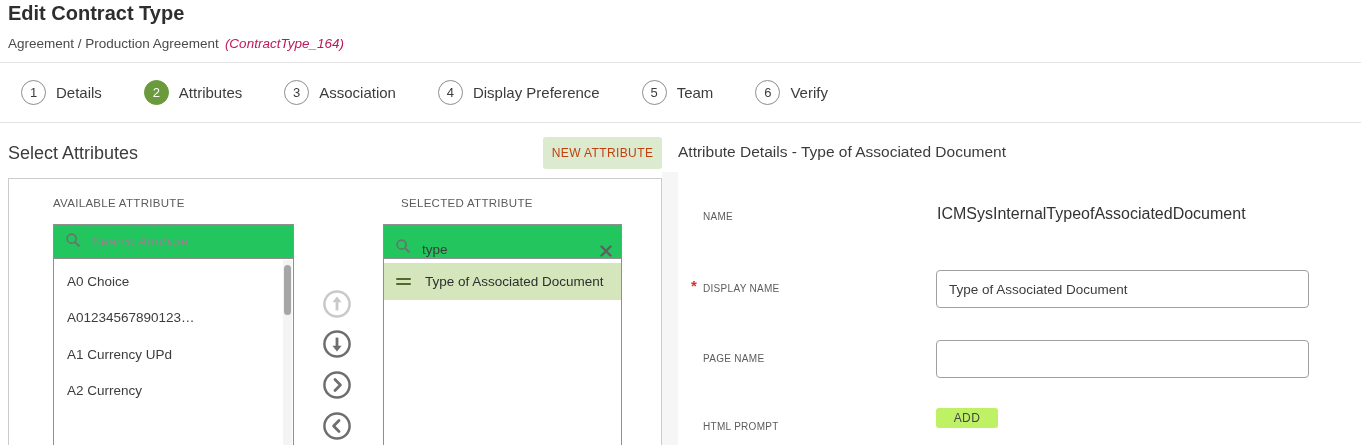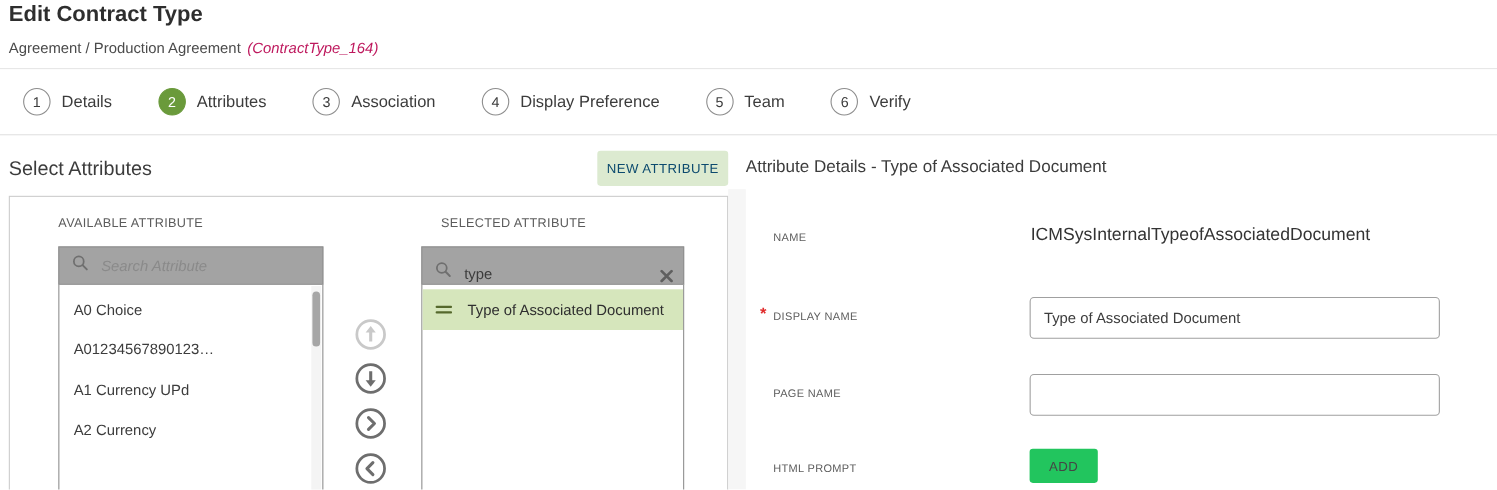--- a/index.html
+++ b/index.html
@@ -18,30 +18,30 @@
   .step{display:flex;align-items:center;gap:10px;cursor:pointer;}
   .step-num{width:25px;height:25px;border-radius:50%;border:1px solid #8d8d8d;display:flex;align-items:center;
             justify-content:center;font-size:13px;color:#3c3c3c;box-sizing:border-box;background:#fff;}
   .step.active .step-num{background:#6a9a3b;border-color:#6a9a3b;color:#fff;}
   .step-label{font-size:15px;color:#3c3c3c;}
 
   
   .left-title{position:absolute;left:8px;top:143px;font-size:18px;}
   .right-title{position:absolute;left:678px;top:143px;font-size:15.5px;}
   .new-attr-btn{position:absolute;left:543px;top:137px;width:119px;height:32px;background:#dcead0;border:none;
-                border-radius:3px;font-size:12px;color:#0c4a6e;letter-spacing:.4px;font-family:inherit;cursor:pointer;}
+                border-radius:3px;font-size:12px;color:#c2410c;letter-spacing:.4px;font-family:inherit;cursor:pointer;}
 
   
   .left-box{position:absolute;left:8px;top:178px;width:654px;height:290px;border:1px solid #ccc;
             box-sizing:border-box;background:#fff;}
   .col-label{position:absolute;font-size:11.5px;color:#5c5c5c;letter-spacing:.3px;}
   .lbl-avail{left:44px;top:18px;}
   .lbl-sel{left:392px;top:18px;}
 
-  .search-box{position:absolute;top:45px;height:35px;border:1px solid #8f8f8f;box-sizing:border-box;background:#a3a3a3;
+  .search-box{position:absolute;top:45px;height:35px;border:1px solid #8f8f8f;box-sizing:border-box;background:#22c55e;
               display:flex;align-items:center;padding:0 8px 0 11px;}
   .sb-avail{left:44px;width:241px;}
   .sb-sel{left:374px;width:239px;align-items:flex-end;}
   .search-box input{border:none;outline:none;flex:1;min-width:0;font-size:13.5px;color:#3c3c3c;
                     font-family:inherit;background:transparent;margin-left:9px;}
   .sb-avail input::placeholder{font-style:italic;color:#8a8a8a;opacity:1;}
   .clear-x{width:14px;height:14px;flex:0 0 auto;cursor:pointer;display:flex;align-items:center;justify-content:center;}
 
   .list{position:absolute;top:80px;height:210px;border:1px solid #8f8f8f;border-top:none;box-sizing:border-box;
         background:#fff;padding-top:4px;overflow:hidden;}
@@ -67,21 +67,21 @@
   .gutter{position:absolute;left:662px;top:172px;width:16px;height:273px;background:#f6f6f6;}
 
   
   .fld-label{position:absolute;left:703px;font-size:10px;color:#5c5c5c;letter-spacing:.3px;}
   .req-star{position:absolute;left:691px;top:277px;color:#e02b2b;font-size:15px;font-weight:700;}
   .name-value{position:absolute;left:937px;top:205px;font-size:16px;color:#333;}
   .txt-input{position:absolute;left:936px;width:373px;height:38px;border:1px solid #a0a0a0;border-radius:4px;
              box-sizing:border-box;font-size:13.5px;color:#3c3c3c;padding:0 12px;font-family:inherit;outline:none;background:#fff;}
   .inp-display{top:270px;}
   .inp-page{top:340px;}
-  .add-btn{position:absolute;left:936px;top:408px;width:62px;height:31px;background:#22c55e;border:none;border-radius:3px;
+  .add-btn{position:absolute;left:936px;top:408px;width:62px;height:20px;background:#bef264;border:none;border-radius:3px;
            font-size:12px;color:#454545;letter-spacing:.4px;font-family:inherit;cursor:pointer;}
 </style>
 </head>
 <body>
 
 <div class="page">
 
   <h1 class="page-title">Edit Contract Type</h1>
   <div class="crumb">
     <span>Agreement / Production Agreement</span><span class="crumb-note">(ContractType_164)</span>

